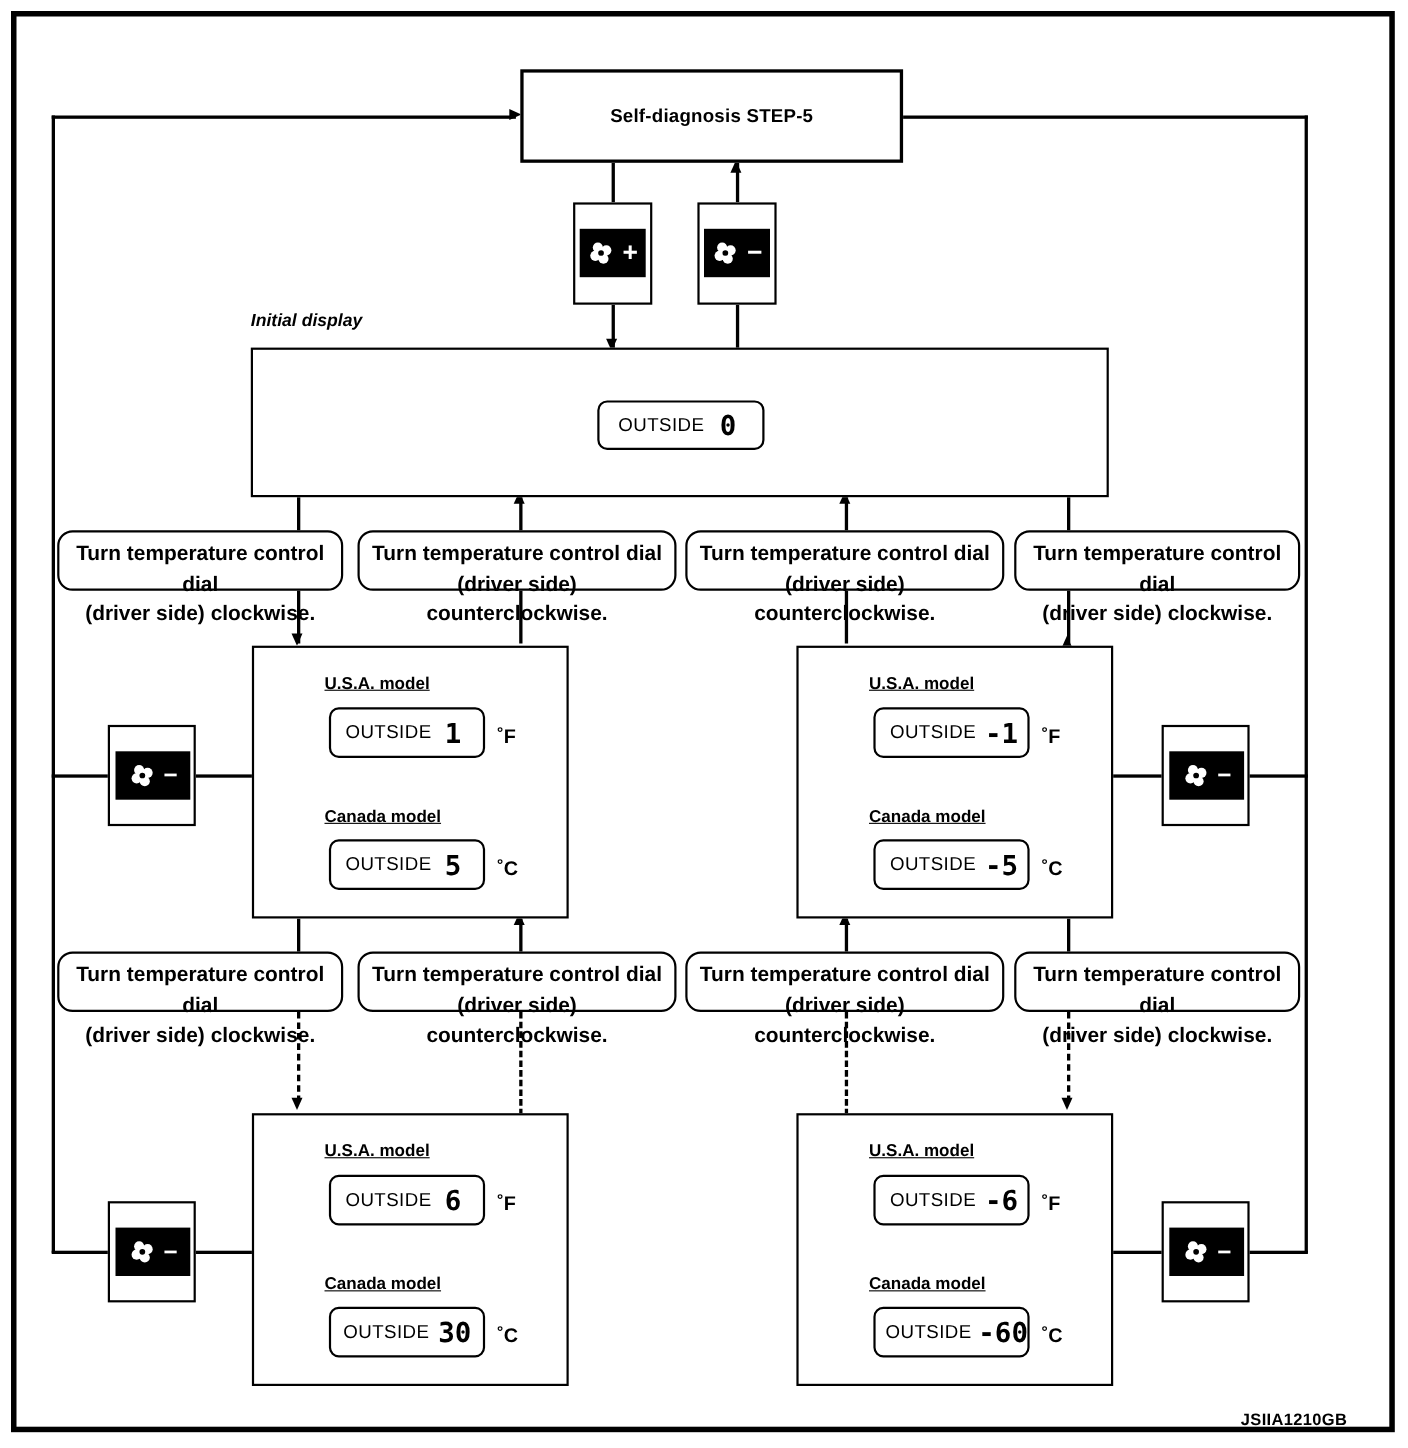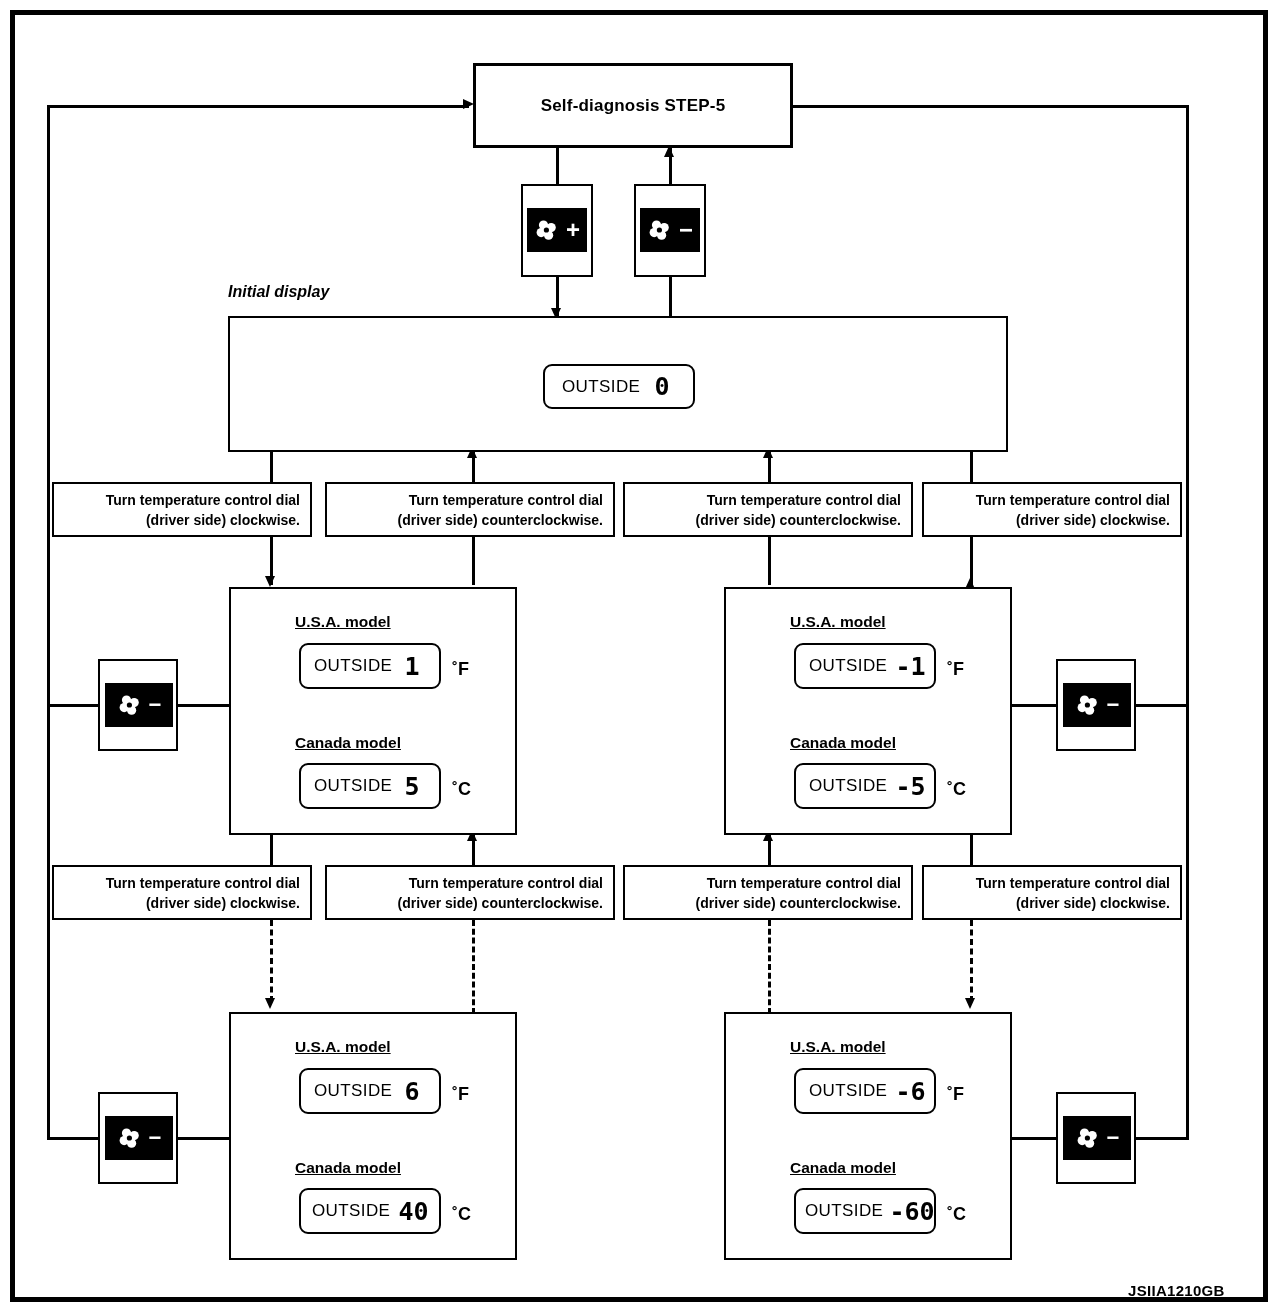--- a/index.html
+++ b/index.html
@@ -12,22 +12,22 @@
          border:5px solid #000;box-sizing:border-box;}
 
   
   .box{position:absolute;box-sizing:border-box;border:2px solid #000;background:#fff;}
   .box.thick{border-width:3px;}
 
   .ctr{display:flex;align-items:center;justify-content:center;text-align:center;}
 
   .title-txt{font-size:17px;font-weight:600;letter-spacing:.2px;}
 
-  .instr{font-size:14px;line-height:1.45;padding:6px 10px;box-sizing:border-box;
-         text-align:right;font-weight:600;}
+  .instr{font-size:19px;line-height:1.45;padding:6px 10px;box-sizing:border-box;
+         text-align:center;font-weight:600;border-radius:14px;}
 
   .caption{position:absolute;font-size:16px;font-weight:700;font-style:italic;}
 
   
   .lcd{position:absolute;box-sizing:border-box;border:2.5px solid #000;border-radius:9px;
        background:#fff;display:flex;align-items:center;justify-content:flex-start;}
   .lcd .lab{font-size:17px;letter-spacing:.4px;font-family:"Liberation Sans",sans-serif;}
   .lcd .num{font-family:"DejaVu Sans Mono","Liberation Mono",monospace;
             font-size:25px;font-weight:700;line-height:1;}
   .unit{position:absolute;font-size:18px;font-weight:700;}
@@ -115,21 +115,21 @@
   <div class="arrow ar-up" style="left:763px;top:830px;"></div>
   <div class="ln vl" style="left:970px;top:835px;height:30px;"></div>
 
   <div class="dvl" style="left:270px;top:920px;height:82px;"></div>
   <div class="arrow ar-down" style="left:265px;top:998px;"></div>
   <div class="dvl" style="left:472px;top:920px;height:94px;"></div>
   <div class="dvl" style="left:768px;top:920px;height:94px;"></div>
   <div class="dvl" style="left:970px;top:920px;height:82px;"></div>
   <div class="arrow ar-down" style="left:965px;top:998px;"></div>
 
-  <div class="box thick ctr" style="left:473px;top:63px;width:320px;height:85px;">
+  <div class="box thick ctr" style="left:473px;top:63px;width:348px;height:85px;">
     <span class="title-txt">Self-diagnosis STEP-5</span>
   </div>
 
   <div class="fankey" style="left:521px;top:184px;width:72px;height:93px;">
     <div class="plate" style="left:4px;top:22px;width:60px;height:44px;">
       <span class="fansym">
         <svg class="fanblade" width="26" height="26" viewBox="0 0 26 26">
           <circle cx="9.5" cy="8" r="4.6" fill="#fff"></circle>
           <circle cx="17.2" cy="10.6" r="4.6" fill="#fff"></circle>
           <circle cx="14.6" cy="18.2" r="4.6" fill="#fff"></circle>
@@ -258,21 +258,21 @@
   <div class="box" style="left:229px;top:1012px;width:288px;height:248px;"></div>
   <span class="modlab" style="left:295px;top:1038px;">U.S.A. model</span>
   <div class="lcd" style="left:299px;top:1068px;width:142px;height:46px;padding-left:13px;">
     <span class="lab">OUTSIDE</span>
     <span class="num" style="margin-left:12px;">6</span>
   </div>
   <span class="unit" style="left:452px;top:1084px;">˚F</span>
   <span class="modlab" style="left:295px;top:1159px;">Canada model</span>
   <div class="lcd" style="left:299px;top:1188px;width:142px;height:46px;padding-left:11px;">
     <span class="lab">OUTSIDE</span>
-    <span class="num" style="margin-left:8px;">40</span>
+    <span class="num" style="margin-left:8px;">30</span>
   </div>
   <span class="unit" style="left:452px;top:1204px;">˚C</span>
 
   <div class="box" style="left:724px;top:1012px;width:288px;height:248px;"></div>
   <span class="modlab" style="left:790px;top:1038px;">U.S.A. model</span>
   <div class="lcd" style="left:794px;top:1068px;width:142px;height:46px;padding-left:13px;">
     <span class="lab">OUTSIDE</span>
     <span class="num" style="margin-left:8px;">-6</span>
   </div>
   <span class="unit" style="left:947px;top:1084px;">˚F</span>

